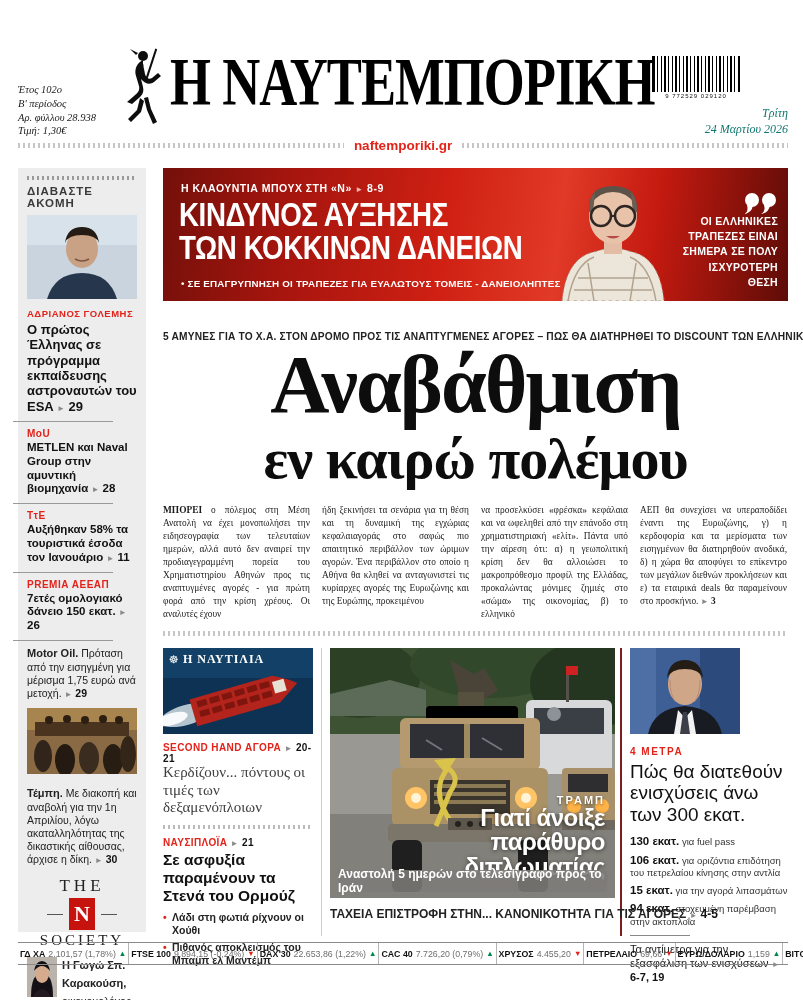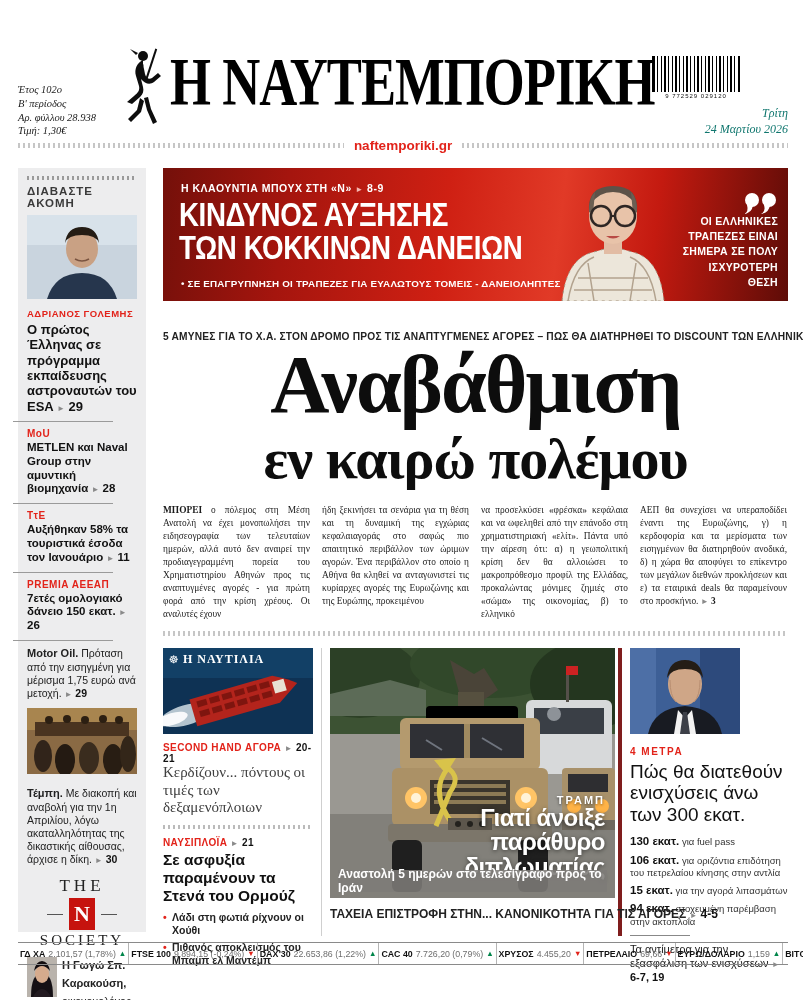--- a/index.html
+++ b/index.html
@@ -71,21 +71,21 @@
              text-align:center; color:#0d0d0d; letter-spacing:-1px; margin-top:6px; }
   .lead-cols { display:flex; gap:12px; margin-top:16px; }
   .lead-col { width:147px; font-family:"Liberation Serif", serif; font-size:9.4px; line-height:1.38;
               text-align:justify; color:#1c1c1c; }
   .lead-col .lw { font-weight:bold; }
   .lead-dots { height:5px; background:repeating-linear-gradient(90deg,#c6c6c6 0 2px,transparent 2px 5px); margin-top:10px; }
 
   
   .lower { position:absolute; top:648px; left:163px; width:625px; height:288px; display:flex; }
   .lcol { width:158px; padding-right:8px; }
-  .ccol { width:301px; border-left:1px solid #cfcfcf; border-right:4px solid #7f1d1d; padding:0 8px; }
+  .ccol { width:301px; border-left:1px solid #cfcfcf; border-right:2px solid #7f1d1d; padding:0 8px; }
   .rcol { width:166px; padding-left:8px; }
 
   .ship-img { position:relative; width:150px; height:86px; overflow:hidden; }
   .naftilia { position:absolute; left:6px; top:4px; color:#fff; font-family:"Liberation Serif", serif;
               font-weight:bold; font-size:12px; letter-spacing:1px; display:flex; align-items:center; gap:3px; }
   .naftilia .wheel { font-size:11px; font-family:"DejaVu Sans", sans-serif; }
   .red-label { color:#e2231a; font-weight:bold; font-size:10px; letter-spacing:.4px; margin-top:8px; }
   .serif-head { font-family:"Liberation Serif", serif; font-size:15px; line-height:1.18; color:#404040; }
   .ldots { height:4px; background:repeating-linear-gradient(90deg,#bbb 0 2px,transparent 2px 5px); margin:8px 0 2px; }
   .sans-head { font-weight:bold; font-size:15.5px; line-height:1.15; color:#111; margin-top:3px; }

